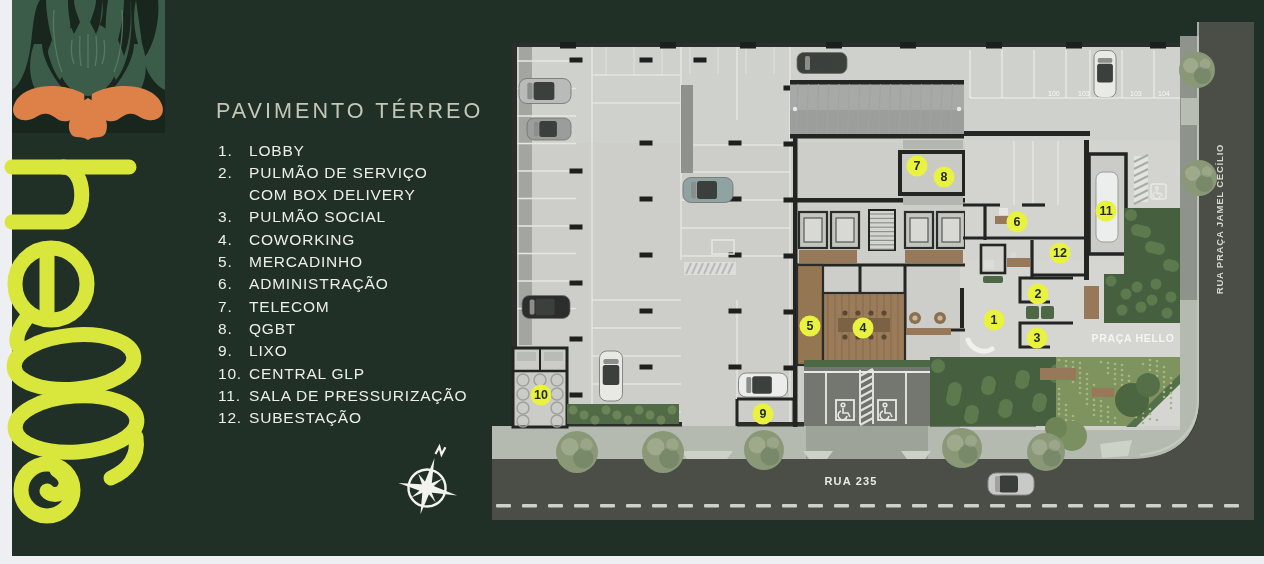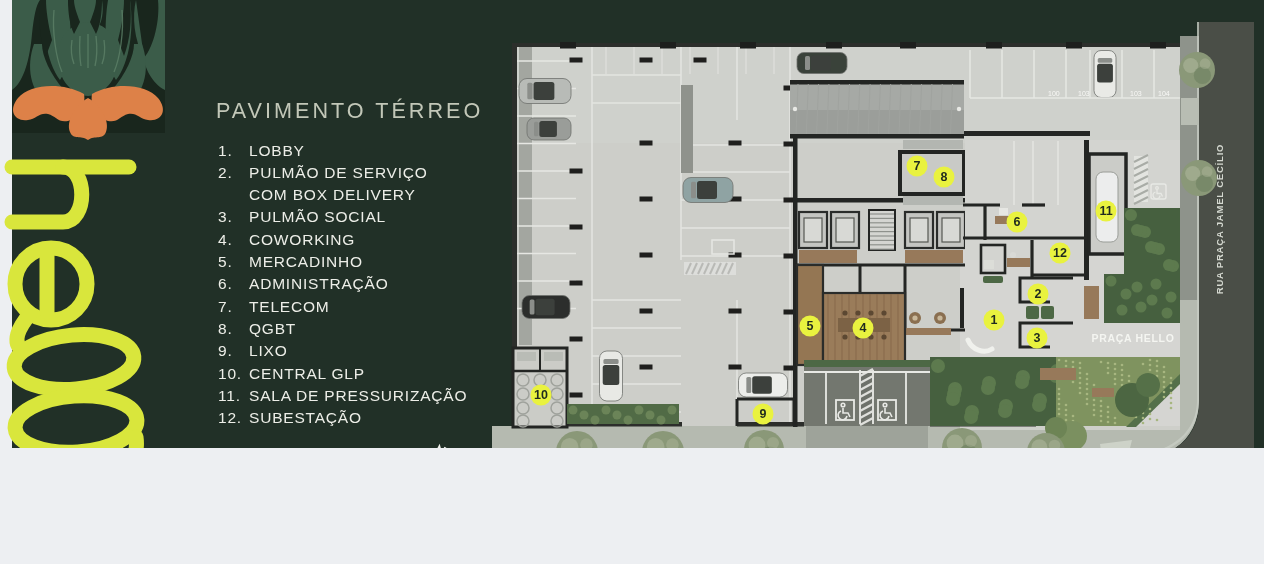--- a/index.html
+++ b/index.html
@@ -1,16 +1,16 @@
 <!DOCTYPE html>
 <html><head>
 <meta charset="utf-8">
 <style>
 html,body{margin:0;padding:0;background:#edeff2}
-.wrap{position:relative;width:1264px;height:448px;overflow:hidden;font-family:"Liberation Sans",sans-serif}
+.wrap{position:relative;width:1264px;height:564px;overflow:hidden;font-family:"Liberation Sans",sans-serif}
 text{font-family:"Liberation Sans",sans-serif}
 </style>
 </head>
 <body>
 <div class="wrap">
 <svg width="1264" height="564" viewBox="0 0 1264 564">
 
 <rect x="0" y="0" width="1264" height="564" fill="#edeff2"></rect>
 
 <rect x="12" y="0" width="1252" height="556" fill="#213027"></rect>

